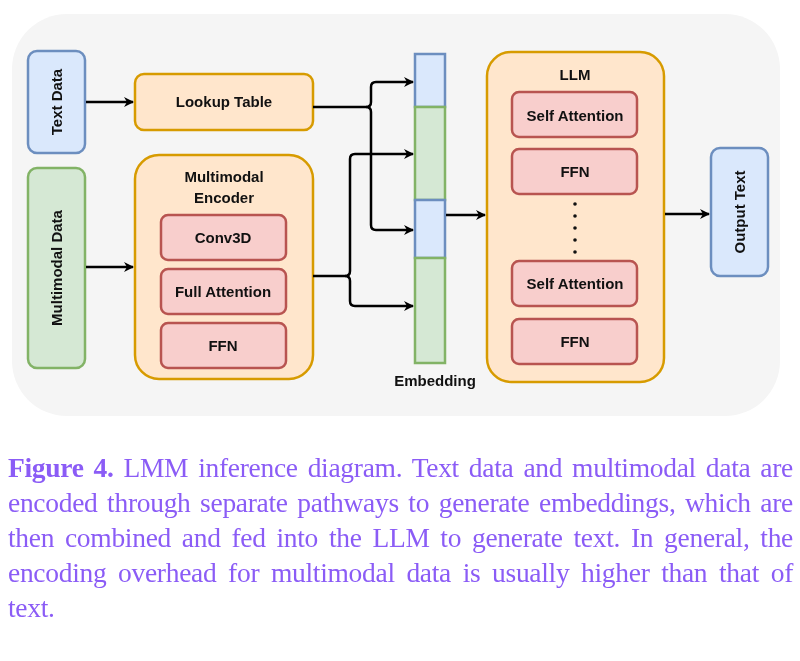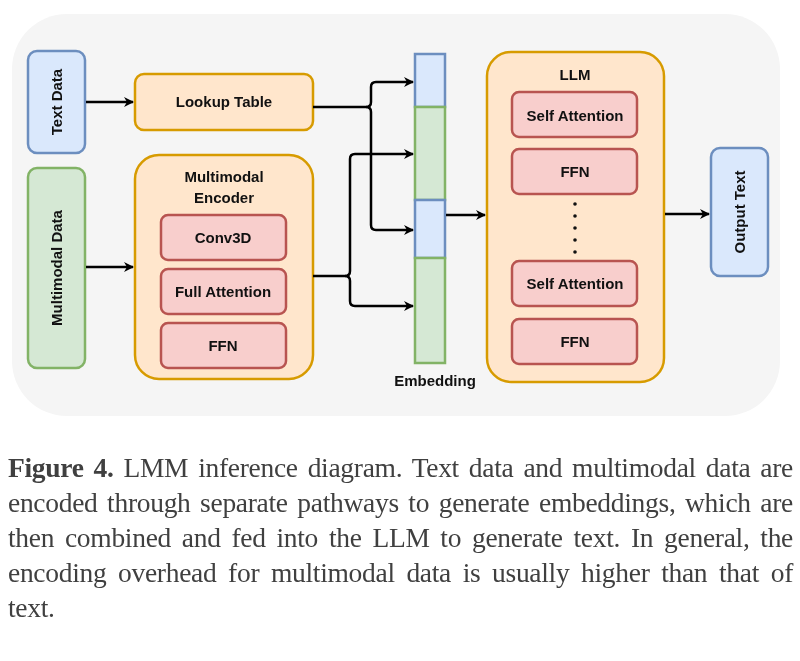--- a/index.html
+++ b/index.html
@@ -1,18 +1,18 @@
 <!DOCTYPE html>
 <html><head>
 <meta charset="utf-8">
 <style>
   html, body { margin: 0; padding: 0; background: #ffffff; }
   body { width: 800px; height: 661px; position: relative; overflow: hidden; font-family: "Liberation Sans", sans-serif; }
   #canvas { position: absolute; left: 0; top: 0; width: 800px; height: 430px; }
-  .caption { position: absolute; left: 8px; top: 450px; width: 785px; font-family: "Liberation Serif", "DejaVu Serif", serif; font-size: 27.5px; line-height: 35px; color: #404040; text-align: justify; letter-spacing: -0.3px; }
+  .caption { position: absolute; left: 8px; top: 450px; width: 785px; font-family: "Liberation Serif", "DejaVu Serif", serif; font-size: 27.5px; line-height: 35px; color: #8b5cf6; text-align: justify; letter-spacing: -0.3px; }
   .caption b { font-weight: bold; }
   svg text { font-family: "Liberation Sans", sans-serif; font-weight: bold; fill: #111; }
 </style>
 </head>
 <body>
 
 <svg id="canvas" width="800" height="430" viewBox="0 0 800 430" xmlns="http://www.w3.org/2000/svg">
   <defs>
     <marker id="arrow" markerWidth="10" markerHeight="10" refX="9" refY="5" orient="auto" markerUnits="userSpaceOnUse">
       <path d="M0,0 L10,5 L0,10 L3,5 Z" fill="#000"></path>

